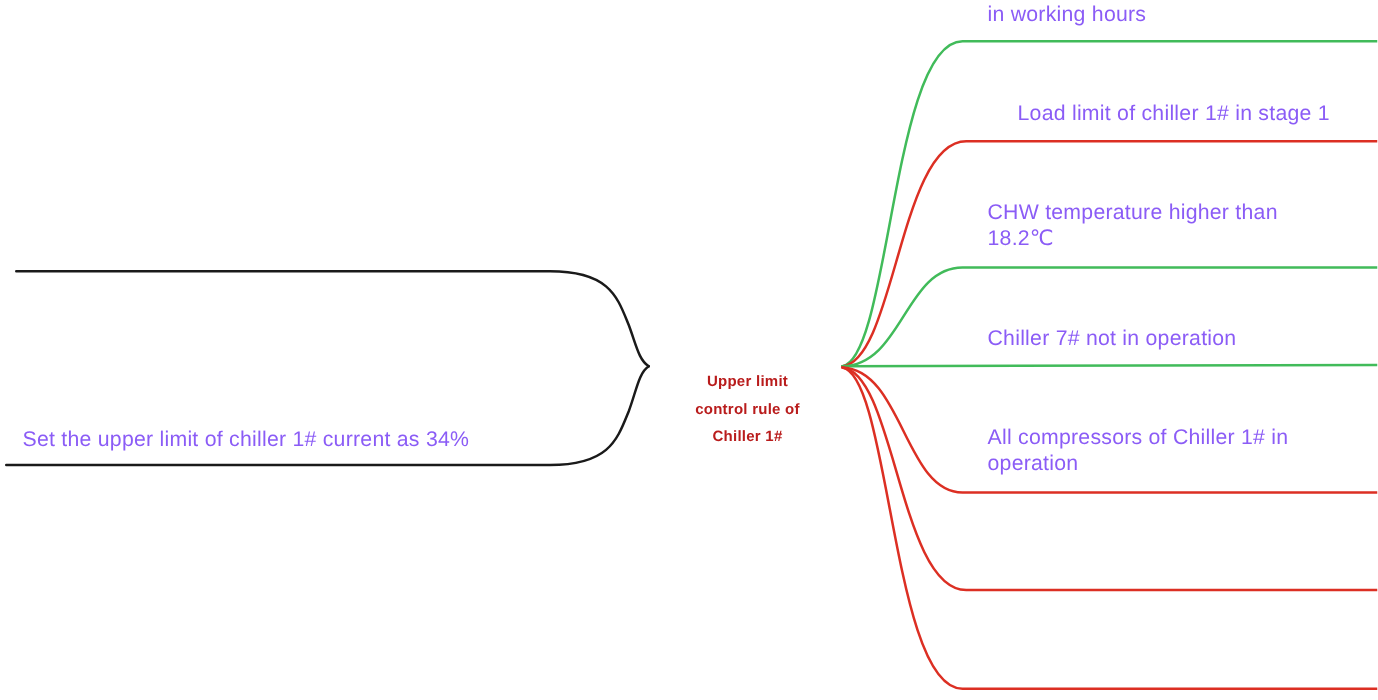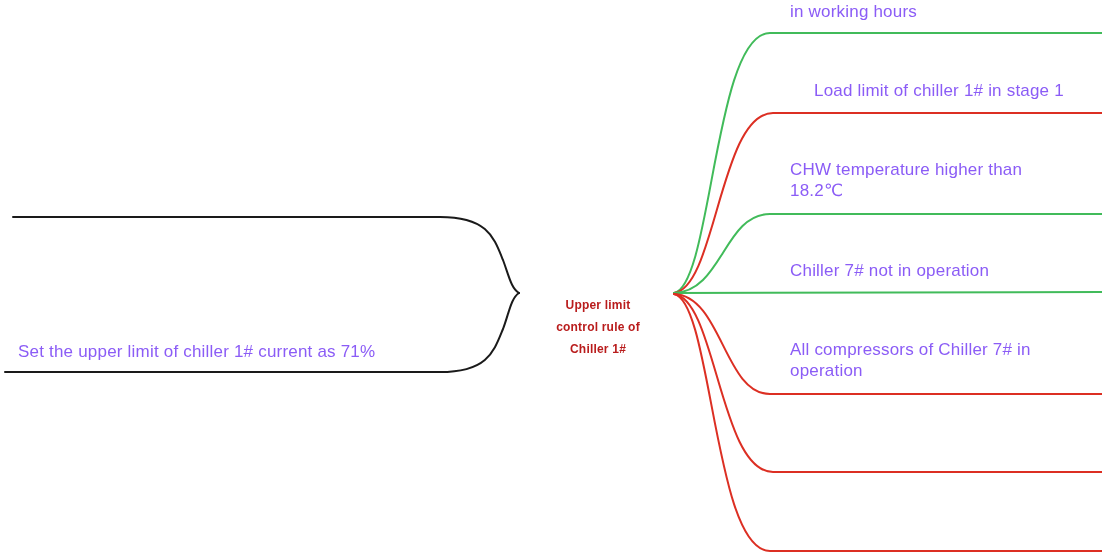--- a/index.html
+++ b/index.html
@@ -79,23 +79,23 @@
     <path d="M 674 293 L 1102 292" stroke="#41bb5a"></path>
     <path d="M 674 294 C 722 296 724 394 770 394 H 1102" stroke="#dc2f23"></path>
     <path d="M 674 294 C 716 299 720 472 773 472 H 1102" stroke="#dc2f23"></path>
     <path d="M 674 294 C 712 301 714 551 770 551 H 1102" stroke="#dc2f23"></path>
   </svg>
 
   <div class="center-label">Upper limit
 control rule of
 Chiller 1#</div>
 
-  <div class="node-label left-label l2">Set the upper limit of chiller 1# current as 71%</div>
+  <div class="node-label left-label l2">Set the upper limit of chiller 1# current as 34%</div>
 
   <div class="node-label right-label r1">in working hours</div>
   <div class="node-label right-label r2">Load limit of chiller 1# in stage 1</div>
   <div class="node-label right-label r3">CHW temperature higher than
 18.2℃</div>
   <div class="node-label right-label r4">Chiller 7# not in operation</div>
-  <div class="node-label right-label r5">All compressors of Chiller 7# in
+  <div class="node-label right-label r5">All compressors of Chiller 1# in
 operation</div>
 
 </div>
 
 </body></html>

